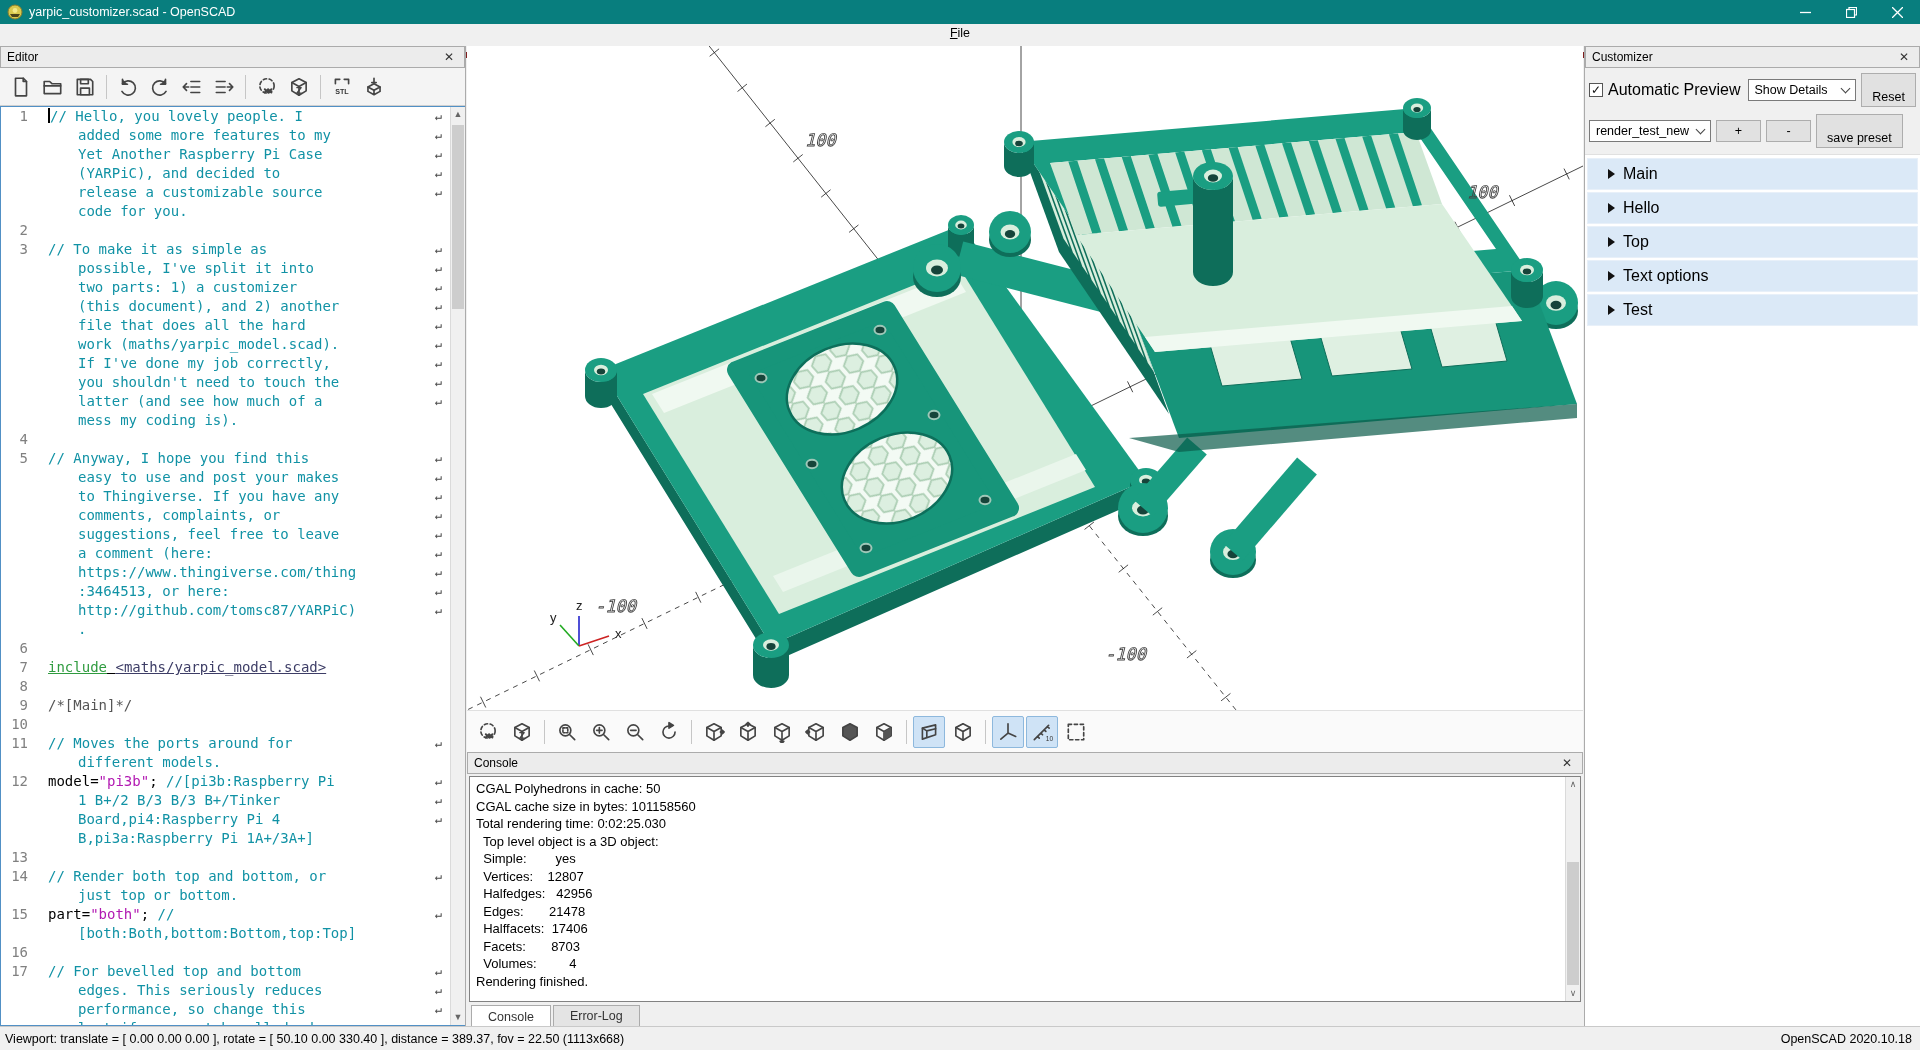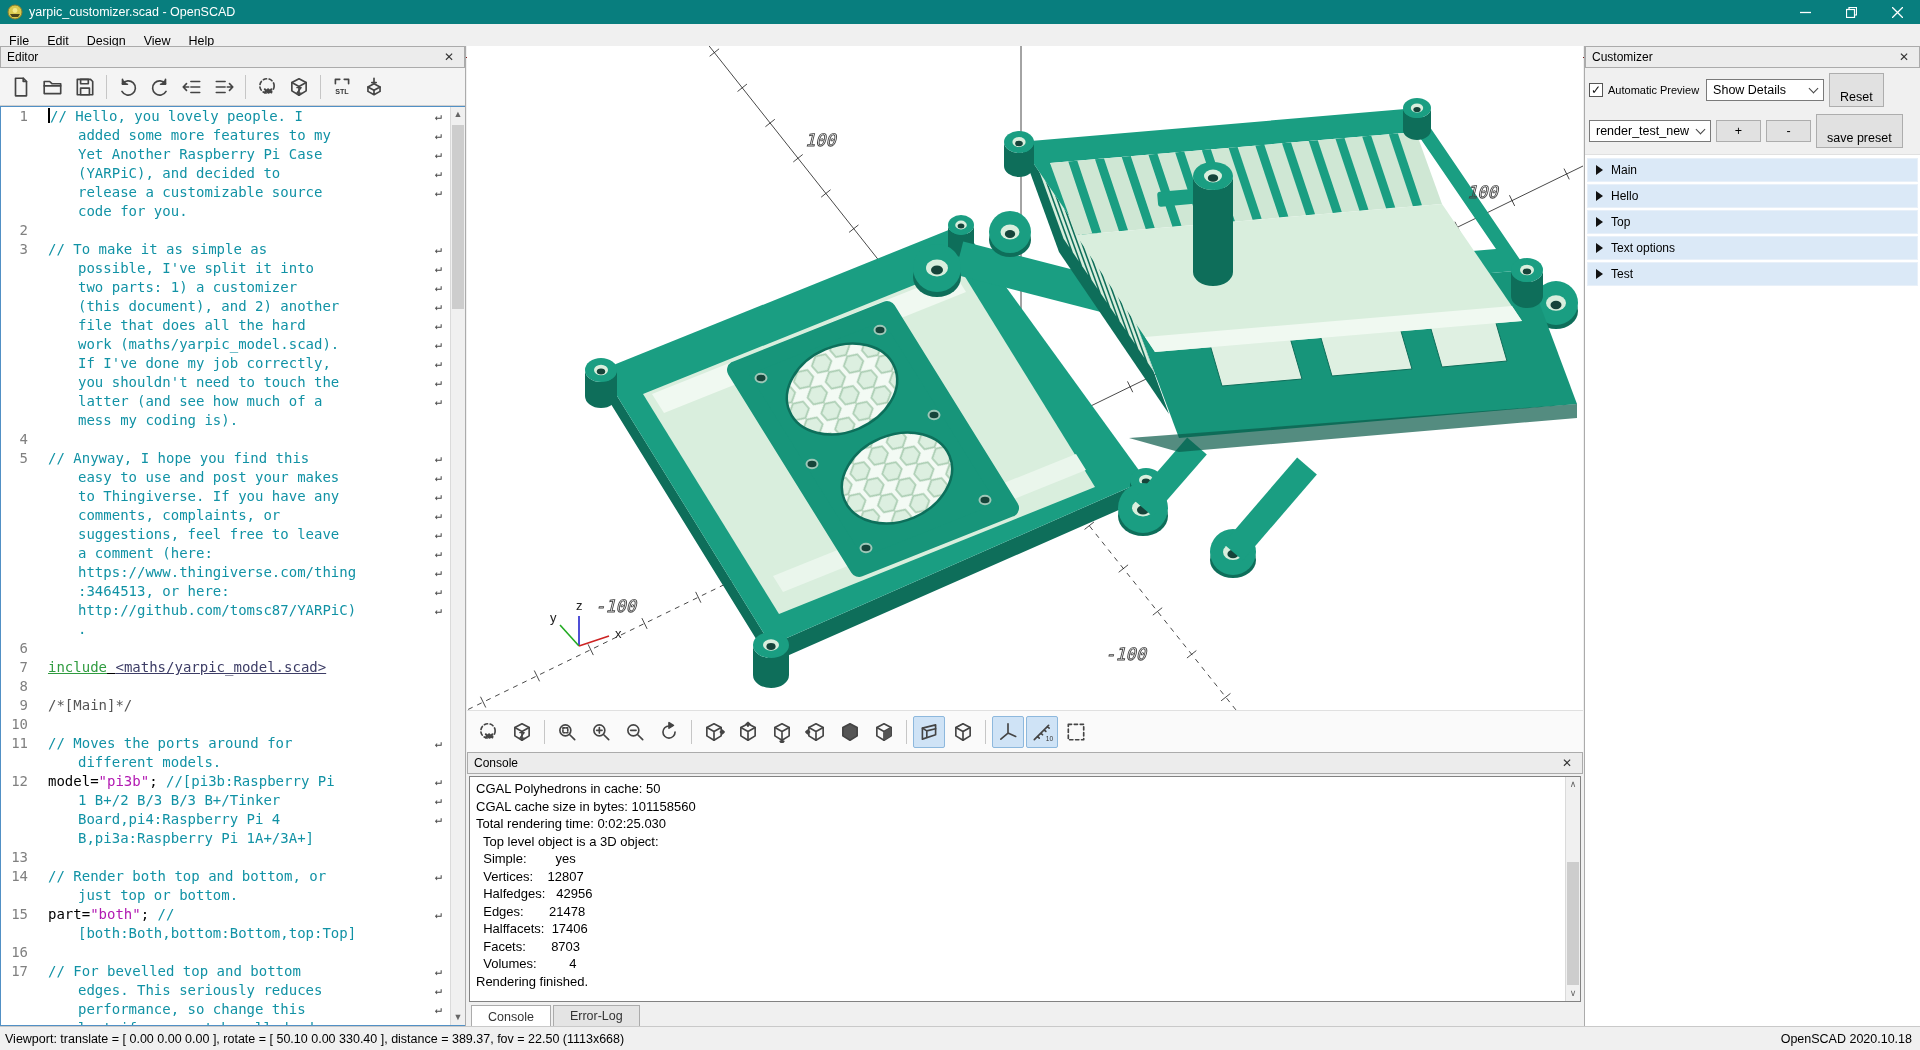--- a/index.html
+++ b/index.html
@@ -11,21 +11,21 @@
   .titlebar { position:absolute; left:0; top:0; right:0; height:24px;
     background:var(--titlebar,#087e7e); color:#fff; display:flex; align-items:center; }
   .titlebar .app-ico { width:16px; height:16px; margin:0 6px 0 7px; }
   .titlebar .ttext { font-size:12.5px; }
   .win-controls { margin-left:auto; display:flex; height:100%; }
   .win-btn { width:46px; height:100%; display:flex; align-items:center; justify-content:center; color:#fff; }
   .win-btn svg { stroke:#fff; }
 
   
   .menubar { position:absolute; left:0; top:24px; right:0; height:34px; background:#f0f0f0;
-    display:flex; align-items:center; border-bottom:1px solid #7f1d1d; }
+    display:flex; align-items:center; border-bottom:6px solid #7f1d1d;flex-direction:column; }
   .menu-item { padding:2px 9px; font-size:12.5px; }
 
   
   .dock-header { height:22px; background:#ececec; border:1px solid #ababab;
     display:flex; align-items:center; padding:0 6px; font-size:12px; }
   .dock-close { margin-left:auto; font-size:12px; color:#333; width:18px; text-align:center; }
 
   
   .editor-dock { position:absolute; left:0; top:46px; width:466px; bottom:24px; background:#7f1d1d; border-right:1px solid #ababab; }
   .editor-toolbar { position:absolute; left:0; top:22px; right:0; height:38px; background:#f4f4f4;
@@ -74,33 +74,33 @@
     margin-right:2px; color:#333; }
   .ctab.active { background:#fff; position:relative; top:1px; padding-top:4px; }
 
   
   .customizer-dock { position:absolute; left:1584px; top:46px; right:0; bottom:24px; background:#fff; border-left:1px solid #ababab; }
   .cust-controls { background:#f0f0f0; padding:5px 4px 6px 4px; border-bottom:1px solid #e0e0e0; }
   .crow1, .crow2 { display:flex; align-items:center; gap:5px; }
   .crow1 { margin-bottom:7px; }
   .chk { width:14px; height:14px; border:1px solid #555; background:#fff; font-size:12px; line-height:13px;
     text-align:center; color:#111; flex:none; }
-  .chk-label { font-size:11px; margin-right:2px; white-space:nowrap; }
+  .chk-label { font-size:16px; margin-right:2px; white-space:nowrap; }
   .sel { background:#fff; border:1px solid #7a7a7a; height:22px; display:flex; align-items:center;
     padding:0 6px; font-size:12.5px; position:relative; }
   .sel .chev { width:7px; height:7px; border-right:1.5px solid #444; border-bottom:1.5px solid #444;
     transform:rotate(45deg); margin-left:auto; margin-top:-3px; }
   .sel.details { width:118px;justify-content:space-between; }
   .sel.preset { width:122px; }
   .btn { background:#e1e1e1; border:1px solid #adadad; height:22px; font-size:12.5px;
     padding:16px 10px; font-family:inherit; }
   .btn.small { width:45px; padding:0; }
   .sec-list { padding:3px 2px; }
-  .sec-row { background:var(--sectionblue,#dbe9f7); height:24px; display:flex; align-items:center;
-    padding-left:8px; margin-bottom:2px; border:1px solid #e8f0f9; font-size:12px; }
+  .sec-row { background:var(--sectionblue,#dbe9f7); height:32px; display:flex; align-items:center;
+    padding-left:20px; margin-bottom:2px; border:1px solid #e8f0f9; font-size:16px; }
   .sec-tri { width:0; height:0; border-left:7px solid #111; border-top:5px solid transparent;
     border-bottom:5px solid transparent; margin-right:8px; }
 
   
   .statusbar { position:absolute; left:0; right:0; bottom:0; height:24px; background:#f0f0f0;
     border-top:1px solid #c9c9c9; display:flex; align-items:center; font-size:12.5px; }
   .status-left { padding-left:5px; }
   .status-right { margin-left:auto; padding-right:8px; }
 
   .wire { font-family:"DejaVu Sans Mono", monospace; font-size:17px; fill:none; stroke:#444; stroke-width:0.9; }

